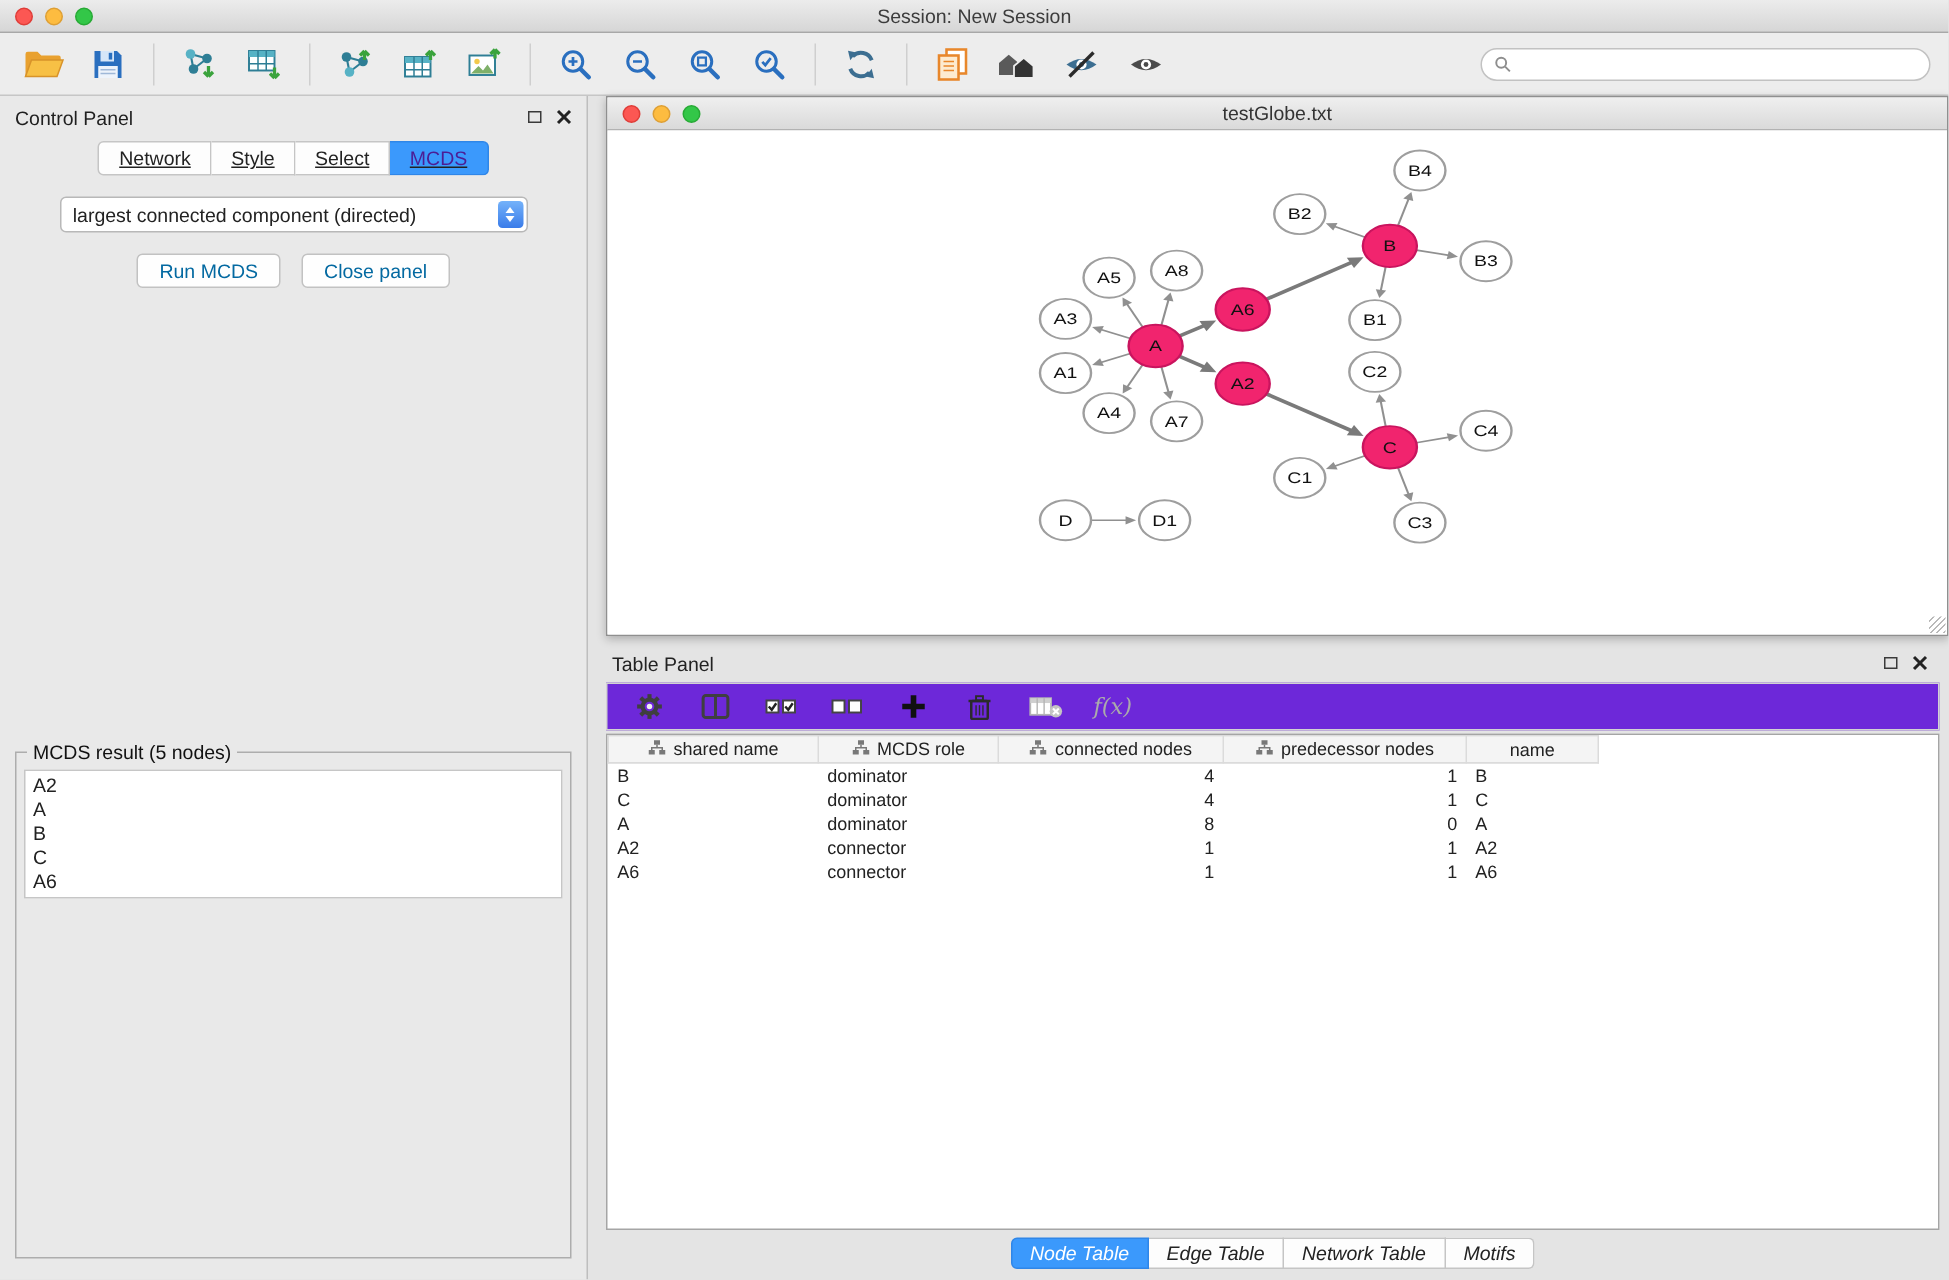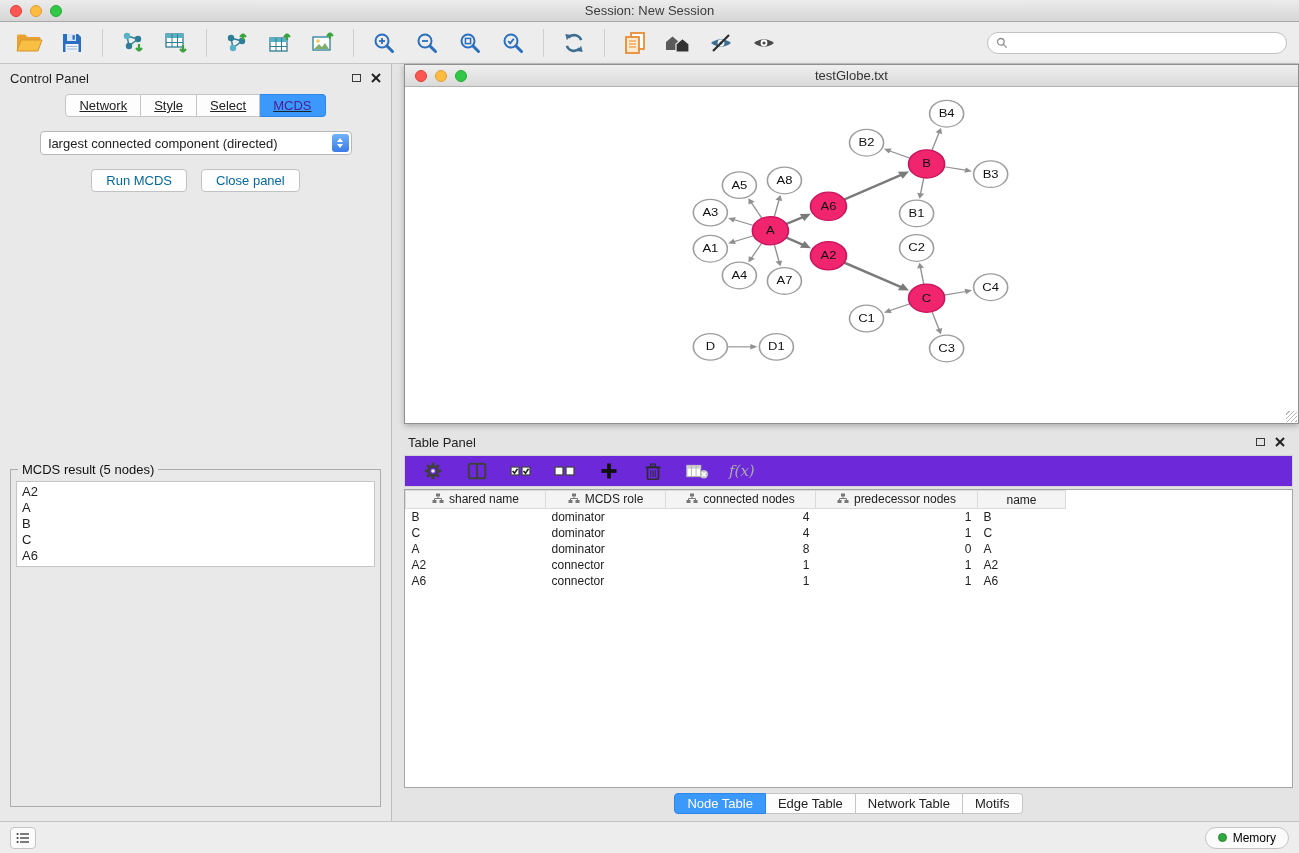--- a/index.html
+++ b/index.html
@@ -76,21 +76,21 @@
   table.node-table td { height:16px; padding:0 6px; white-space:nowrap; }
   th .hicon { margin-right:5px; vertical-align:-1px; }
   .c0 { width:140px; } .c1 { width:120px; } .c2 { width:150px; } .c3 { width:162px; } .c4 { width:88px; }
   td.c0 { text-align:left; padding-left:12px; }
   td.c1 { text-align:left; padding-left:8px; }
   td.c2 { text-align:right; padding-right:14px; }
   td.c3 { text-align:right; padding-right:14px; }
   td.c4 { text-align:left; padding-left:14px; }
 
   .tp-tabs { flex:none; display:flex; justify-content:center; padding:5px 0 7px; }
-  .tp-tab { font-size:13px; padding:2px 12px; background:#FDFDFD; border:1px solid #C5C5C5; border-left:none; color:#222; }
+  .tp-tab { font-size:13px; padding:2px 12px; background:#FDFDFD; border:1px solid #C5C5C5; border-left:none; color:#222;font-style:italic; }
   .tp-tab:first-child { border-left:1px solid #C5C5C5; border-radius:4px 0 0 4px; }
   .tp-tab:last-child { border-radius:0 4px 4px 0; }
   .tp-tab.active { background:#3B99FC; color:#fff; border-color:#2F86E8; }
 
   
   .statusbar { height:32px; flex:none; background:#EDEDED; border-top:1px solid #C2C2C2; display:flex; align-items:center; padding:0 10px; }
   .status-left-btn { width:26px; height:22px; background:#FBFBFB; border:1px solid #C5C5C5; border-radius:4px; display:flex; align-items:center; justify-content:center; }
   .memory-btn { margin-left:auto; height:22px; background:#FBFBFB; border:1px solid #C5C5C5; border-radius:11px; display:flex; align-items:center; gap:6px; padding:0 12px; font-size:12px; }
   .mem-dot { width:9px; height:9px; border-radius:50%; background:#2FA83C; border:1px solid #238A2E; }
 </style>
@@ -604,29 +604,13 @@
         <div class="tp-tabs">
           <div class="tp-tab active">Node Table</div>
           <div class="tp-tab">Edge Table</div>
           <div class="tp-tab">Network Table</div>
           <div class="tp-tab">Motifs</div>
         </div>
       </div>
     </div>
   </div>
 
-  <div class="statusbar">
-    <button class="status-left-btn">
-      <svg width="14" height="12" viewBox="0 0 14 12">
-        <circle cx="1.6" cy="2" r="1.1" fill="#444"></circle>
-          <line x1="4" y1="2" x2="13" y2="2" stroke="#444" stroke-width="1.4"></line>
-        <circle cx="1.6" cy="6" r="1.1" fill="#444"></circle>
-          <line x1="4" y1="6" x2="13" y2="6" stroke="#444" stroke-width="1.4"></line>
-        <circle cx="1.6" cy="10" r="1.1" fill="#444"></circle>
-          <line x1="4" y1="10" x2="13" y2="10" stroke="#444" stroke-width="1.4"></line>
-      </svg>
-    </button>
-    <button class="memory-btn">
-      <span class="mem-dot"></span>
-      <span>Memory</span>
-    </button>
-  </div>
 </div>
 
 </body></html>

